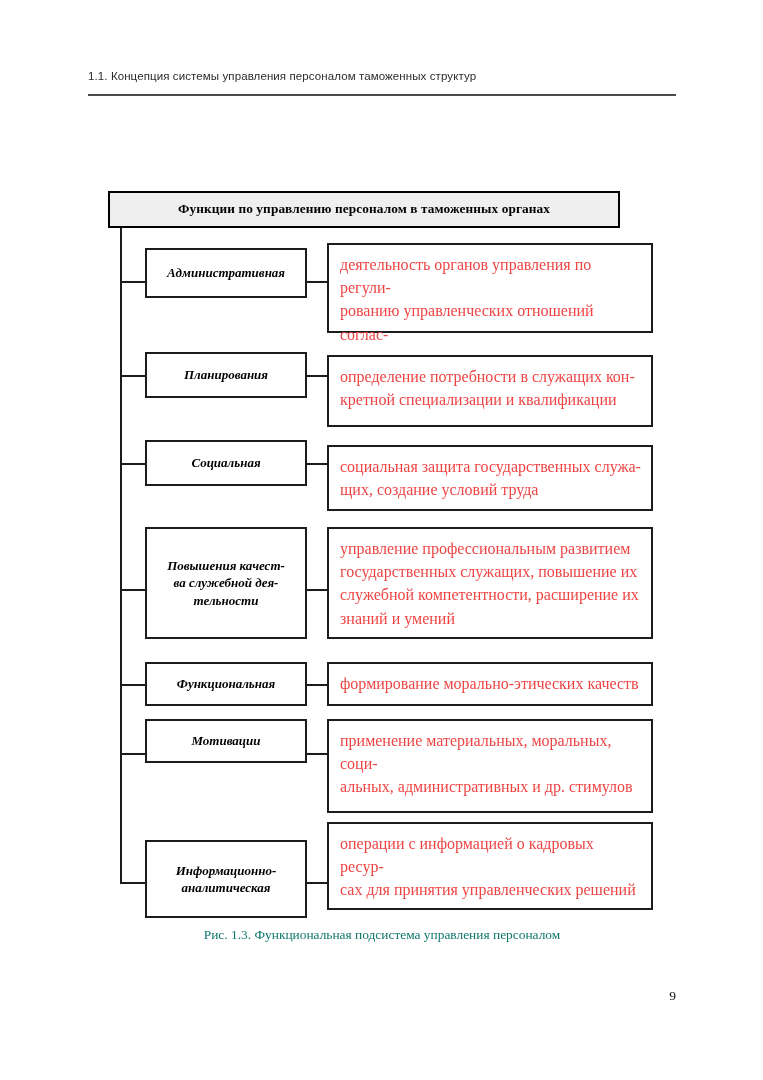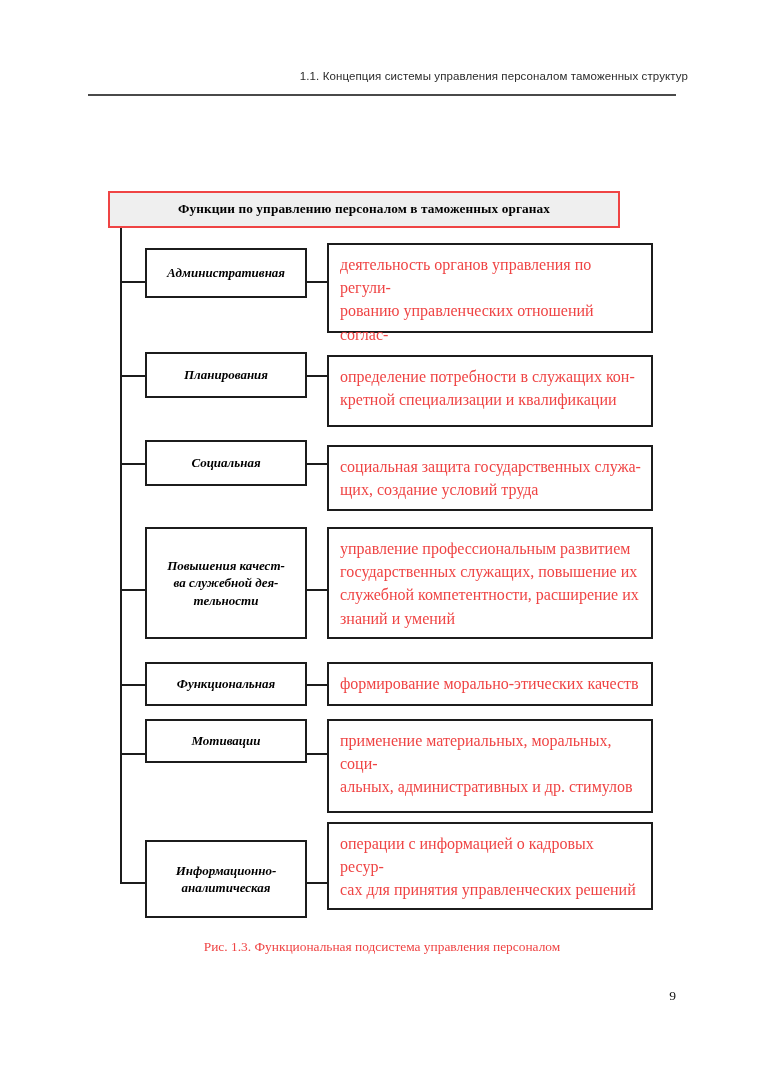--- a/index.html
+++ b/index.html
@@ -20,24 +20,24 @@
   .page {
     position: absolute;
     inset: 0;
     width: 763px;
     height: 1080px;
   }
 
   
   .runhead {
     position: absolute;
-    left: 100px;
+    left: 88px;
     top: 70px;
     width: 588px;
-    text-align: right;
+    text-align: left;
     font-family: "Liberation Sans", "DejaVu Sans", sans-serif;
     font-size: 11.5px;
     letter-spacing: 0.1px;
     color: #2b2b2b;
     white-space: nowrap;
   }
   .runhead-rule {
     position: absolute;
     left: 88px;
     top: 94px;
@@ -55,21 +55,21 @@
     height: 1080px;
   }
 
   .title-box {
     position: absolute;
     left: 108px;
     top: 191px;
     width: 512px;
     height: 37px;
     box-sizing: border-box;
-    border: 2px solid #ef4444;
+    border: 2px solid #000000;
     background: #efefef;
     display: flex;
     align-items: center;
     justify-content: center;
   }
   .title-box .title-text {
     font-weight: bold;
     font-size: 13.3px;
     letter-spacing: 0.1px;
     color: #000000;
@@ -144,22 +144,21 @@
   }
 
   
   .caption {
     position: absolute;
     left: 88px;
     top: 927px;
     width: 588px;
     text-align: center;
     font-size: 13.4px;
-    color: #ef4444;
-    margin-top: 12px;
+    color: #0f766e;
   }
   .folio {
     position: absolute;
     left: 600px;
     top: 988px;
     width: 76px;
     text-align: right;
     font-size: 13.5px;
     color: #111111;
   }

